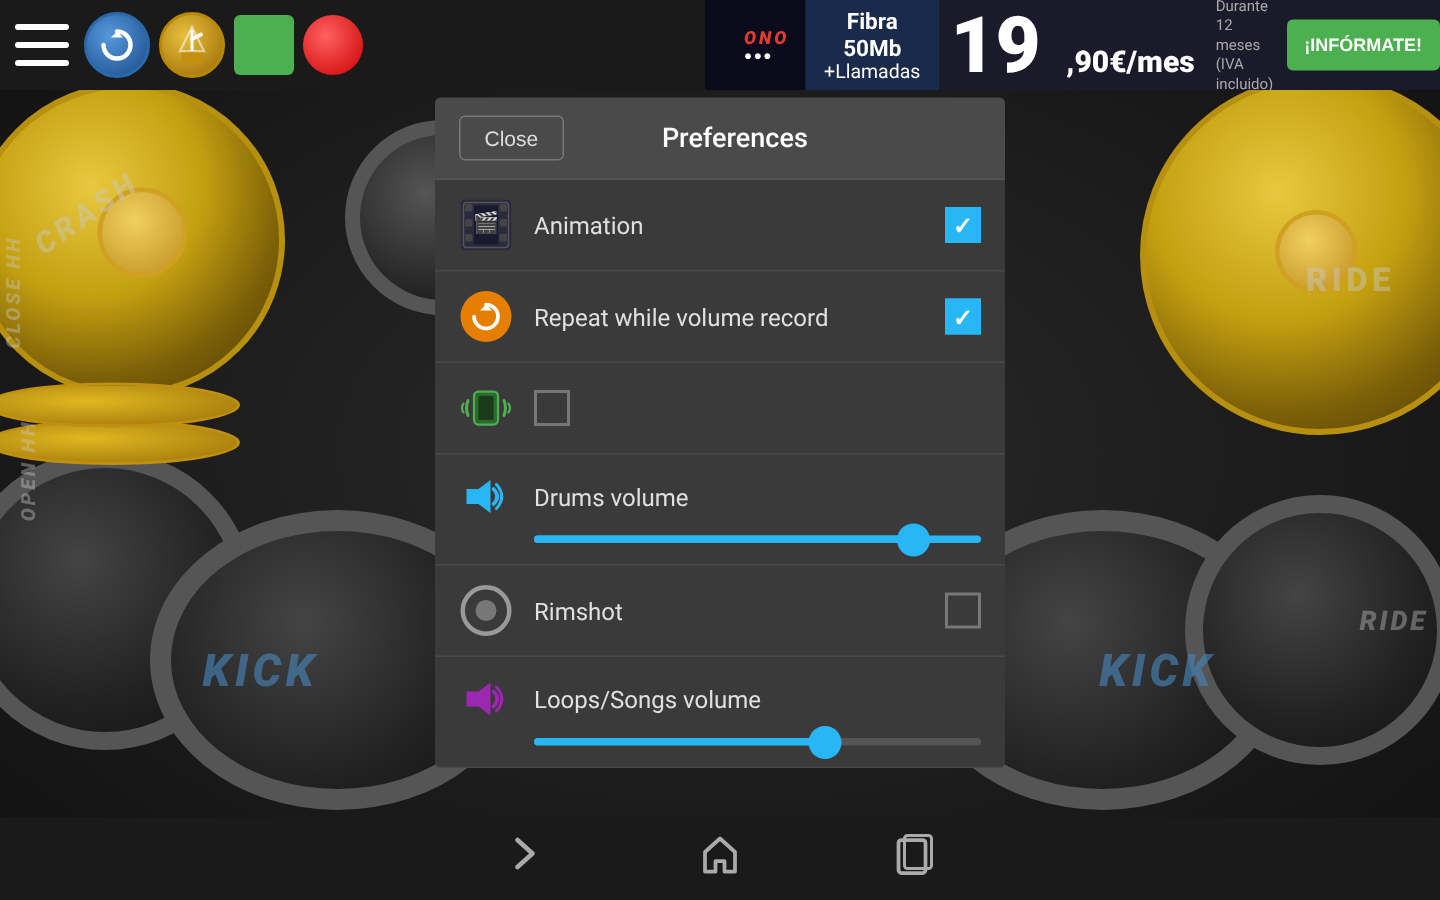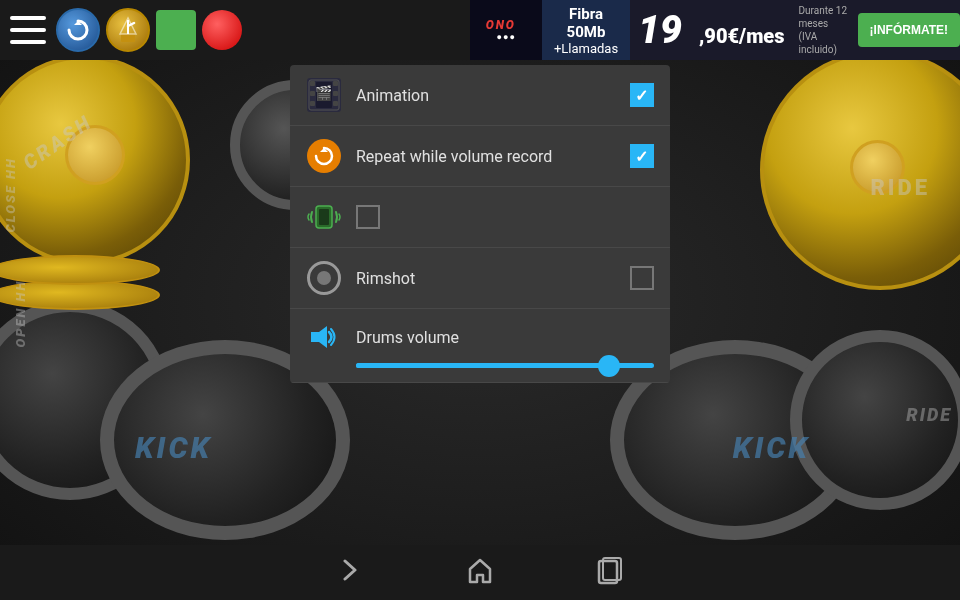--- a/index.html
+++ b/index.html
@@ -233,42 +233,46 @@
         <polygon points="11,2 3,18 19,18" fill="none" stroke="#ffffff88" stroke-width="1.5"></polygon>
         <line x1="11" y1="18" x2="11" y2="4" stroke="white" stroke-width="2"></line>
         <line x1="11" y1="10" x2="17" y2="7" stroke="white" stroke-width="2.5" stroke-linecap="round"></line>
       </svg>
     </div>
     <div style="width:40px;height:40px;background:#4caf50;border-radius:4px;"></div>
     <div style="width:40px;height:40px;border-radius:50%;background:radial-gradient(circle at 38% 35%, #ff6060, #cc0000);"></div>
   </div>
 
   <div style="position:absolute;right:0;top:0;width:490px;height:60px;background:#1a1a2a;display:flex;align-items:center;overflow:hidden;">
-    <div style="background:#0a0a1a;padding:4px 26px;height:100%;display:flex;align-items:flex-end;flex-direction:column;justify-content:center;min-width:60px;">
+    <div style="background:#0a0a1a;padding:4px 26px;height:100%;display:flex;align-items:flex-start;flex-direction:column;justify-content:center;min-width:60px;">
       <div style="color:#e53935;font-weight:900;font-size:12px;letter-spacing:2px;font-style:italic;">ONO</div>
       <div style="color:white;font-size:9px;letter-spacing:1px;">●●●</div>
     </div>
     <div style="background:#1a2a4a;height:100%;padding:4px 12px;display:flex;flex-direction:column;justify-content:center;text-align:center;">
       <div style="color:white;font-weight:700;font-size:15px;">Fibra 50Mb</div>
       <div style="color:white;font-size:13px;">+Llamadas</div>
     </div>
     <div style="display:flex;align-items:baseline;padding:0 8px;">
-      <span style="color:white;font-size:39px;font-weight:900;font-style:italic;">19</span>
+      <span style="color:white;font-size:52px;font-weight:900;">19</span>
       <span style="color:white;font-size:14px;font-weight:700;margin-left:17px;">
         <span style="font-size:20px;font-weight:900;">,90€/mes</span>
       </span>
     </div>
     <div style="color:#aaa;font-size:10px;line-height:1.3;margin:0 6px;">Durante 12 meses<br>(IVA incluido)</div>
     <button style="background:#4caf50;color:white;font-weight:700;font-size:12px;padding:10px 12px;border-radius:4px;border:none;white-space:nowrap;cursor:pointer;">¡INFÓRMATE!</button>
   </div>
 </div>
 
 <div class="modal-overlay">
   <div class="modal">
 
+    <div class="modal-header">
+      <button class="close-btn">Close</button>
+      <span class="modal-title">Preferences</span>
+    </div>
 
     <div class="modal-body">
 
       <div class="pref-item">
         <div class="pref-icon">
           <svg width="34" height="34" viewBox="0 0 34 34">
             <rect width="34" height="34" fill="#2a2a3e" rx="3"></rect>
             <rect x="2" y="2" width="30" height="30" fill="none" stroke="#555" stroke-width="1" rx="2"></rect>
 
             <rect x="3" y="3" width="5" height="5" fill="#444" rx="1"></rect>
@@ -304,30 +308,20 @@
           <svg width="34" height="34" viewBox="0 0 34 34">
             <rect x="9" y="6" width="16" height="22" rx="3" fill="#2a6a2a" stroke="#4caf50" stroke-width="1.5"></rect>
             <rect x="12" y="9" width="10" height="16" rx="1" fill="#1a3a1a"></rect>
 
             <path d="M5 12 Q3 17 5 22" fill="none" stroke="#4caf50" stroke-width="2" stroke-linecap="round"></path>
             <path d="M29 12 Q31 17 29 22" fill="none" stroke="#4caf50" stroke-width="2" stroke-linecap="round"></path>
             <path d="M2 14 Q0 17 2 20" fill="none" stroke="#4caf50" stroke-width="1.5" stroke-linecap="round"></path>
             <path d="M32 14 Q34 17 32 20" fill="none" stroke="#4caf50" stroke-width="1.5" stroke-linecap="round"></path>
           </svg>
         </div>
-        <div class="checkbox"></div>
-      </div>
-
-      <div class="pref-item">
-        <div class="pref-icon">
-          <div style="width:34px;height:34px;border-radius:50%;border:3px solid #999;background:transparent;display:flex;align-items:center;justify-content:center;">
-            <div style="width:14px;height:14px;border-radius:50%;background:#777;"></div>
-          </div>
-        </div>
-        <span class="pref-label">Rimshot</span>
         <div class="checkbox"></div>
       </div>
 
       <div class="pref-item slider-row">
         <div class="slider-header">
           <div style="margin-right:14px;width:36px;height:36px;display:flex;align-items:center;justify-content:center;">
             <svg width="30" height="26" viewBox="0 0 30 26">
               <polygon points="2,8 10,8 18,2 18,24 10,18 2,18" fill="#29b6f6"></polygon>
               <path d="M20 8 Q25 13 20 18" fill="none" stroke="#29b6f6" stroke-width="2.5" stroke-linecap="round"></path>
               <path d="M22 5 Q29 13 22 21" fill="none" stroke="#29b6f6" stroke-width="2" stroke-linecap="round"></path>
@@ -336,20 +330,48 @@
           <span class="pref-label">Drums volume</span>
         </div>
         <div style="width:100%;padding-left:50px;position:relative;">
           <div style="width:100%;height:5px;background:#29b6f6;border-radius:3px;position:relative;">
             <div style="width:85%;height:100%;background:#29b6f6;border-radius:3px;"></div>
             <div style="position:absolute;left:85%;top:50%;transform:translate(-50%,-50%);width:22px;height:22px;border-radius:50%;background:#29b6f6;"></div>
           </div>
         </div>
       </div>
 
+      <div class="pref-item">
+        <div class="pref-icon">
+          <div style="width:34px;height:34px;border-radius:50%;border:3px solid #999;background:transparent;display:flex;align-items:center;justify-content:center;">
+            <div style="width:14px;height:14px;border-radius:50%;background:#777;"></div>
+          </div>
+        </div>
+        <span class="pref-label">Rimshot</span>
+        <div class="checkbox"></div>
+      </div>
+
+      <div class="pref-item slider-row">
+        <div class="slider-header">
+          <div style="margin-right:14px;width:36px;height:36px;display:flex;align-items:center;justify-content:center;">
+            <svg width="30" height="26" viewBox="0 0 30 26">
+              <polygon points="2,8 10,8 18,2 18,24 10,18 2,18" fill="#9c27b0"></polygon>
+              <path d="M20 8 Q25 13 20 18" fill="none" stroke="#9c27b0" stroke-width="2.5" stroke-linecap="round"></path>
+              <path d="M22 5 Q29 13 22 21" fill="none" stroke="#9c27b0" stroke-width="2" stroke-linecap="round"></path>
+            </svg>
+          </div>
+          <span class="pref-label">Loops/Songs volume</span>
+        </div>
+        <div style="width:100%;padding-left:50px;position:relative;">
+          <div style="width:100%;height:5px;background:#555;border-radius:3px;position:relative;">
+            <div style="width:65%;height:100%;background:#29b6f6;border-radius:3px;"></div>
+            <div style="position:absolute;left:65%;top:50%;transform:translate(-50%,-50%);width:22px;height:22px;border-radius:50%;background:#29b6f6;"></div>
+          </div>
+        </div>
+      </div>
 
 
     </div>
   </div>
 </div>
 
 <div class="bottom-bar">
   <div style="color:#aaa;font-size:26px;cursor:pointer;transform:scaleX(-1);">
     <svg width="30" height="30" viewBox="0 0 30 30">
       <path d="M20 6 L10 15 L20 24" fill="none" stroke="#aaa" stroke-width="3" stroke-linecap="round" stroke-linejoin="round"></path>

